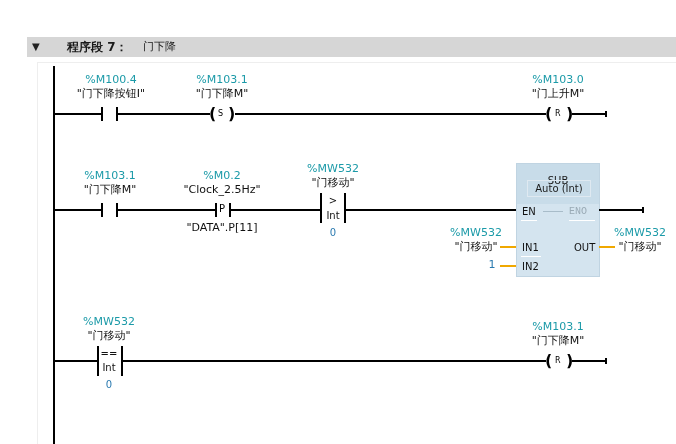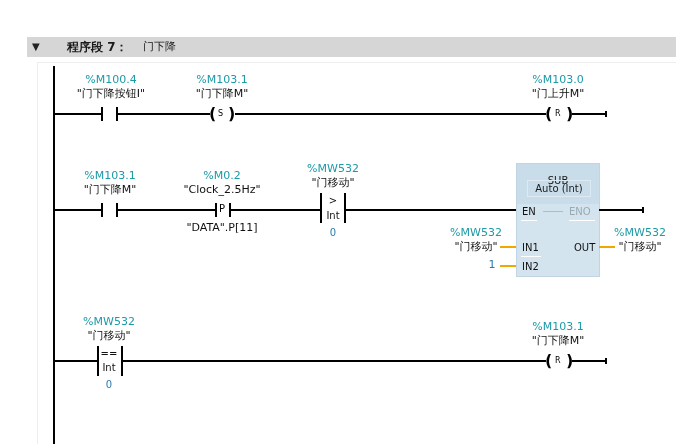--- a/index.html
+++ b/index.html
@@ -37,21 +37,21 @@
     #sub-box {
       position: absolute; left: 516px; top: 163px; width: 82px; height: 112px; background: #d4e4ef; border: 1px solid #c0d4e2;
     }
     #sub-head { position: absolute; left: 0; top: 0; width: 82px; height: 40px; background: #c8dce9; }
     #sub-title { position: absolute; left: 0; width: 82px; top: 3px; text-align: center; font-size: 10px; line-height: 12px; margin-top: 8px; }
     #sub-type {
       position: absolute; left: 10px; top: 16px; width: 62px; height: 15px; text-align: center; font-size: 10px; line-height: 15px; border: 1px solid #dfe9f1;
     }
     .pin { position: absolute; font-size: 10px; line-height: 12px; color: #111; }
     .pin-line { position: absolute; height: 1px; background: #ffffff; }
-    .pin-dim { color: #9aaab5; }
+    .pin-dim { color: #9aaab5; font-family: Liberation Mono, monospace; }
   </style>
 </head>
 <body>
 
 <div id="net-header">
   <span id="collapse-toggle">▼</span>
   <span id="net-number">程序段 7：</span>
   <span id="net-title">门下降</span>
 </div>
 <div id="net-body-edge"></div>

